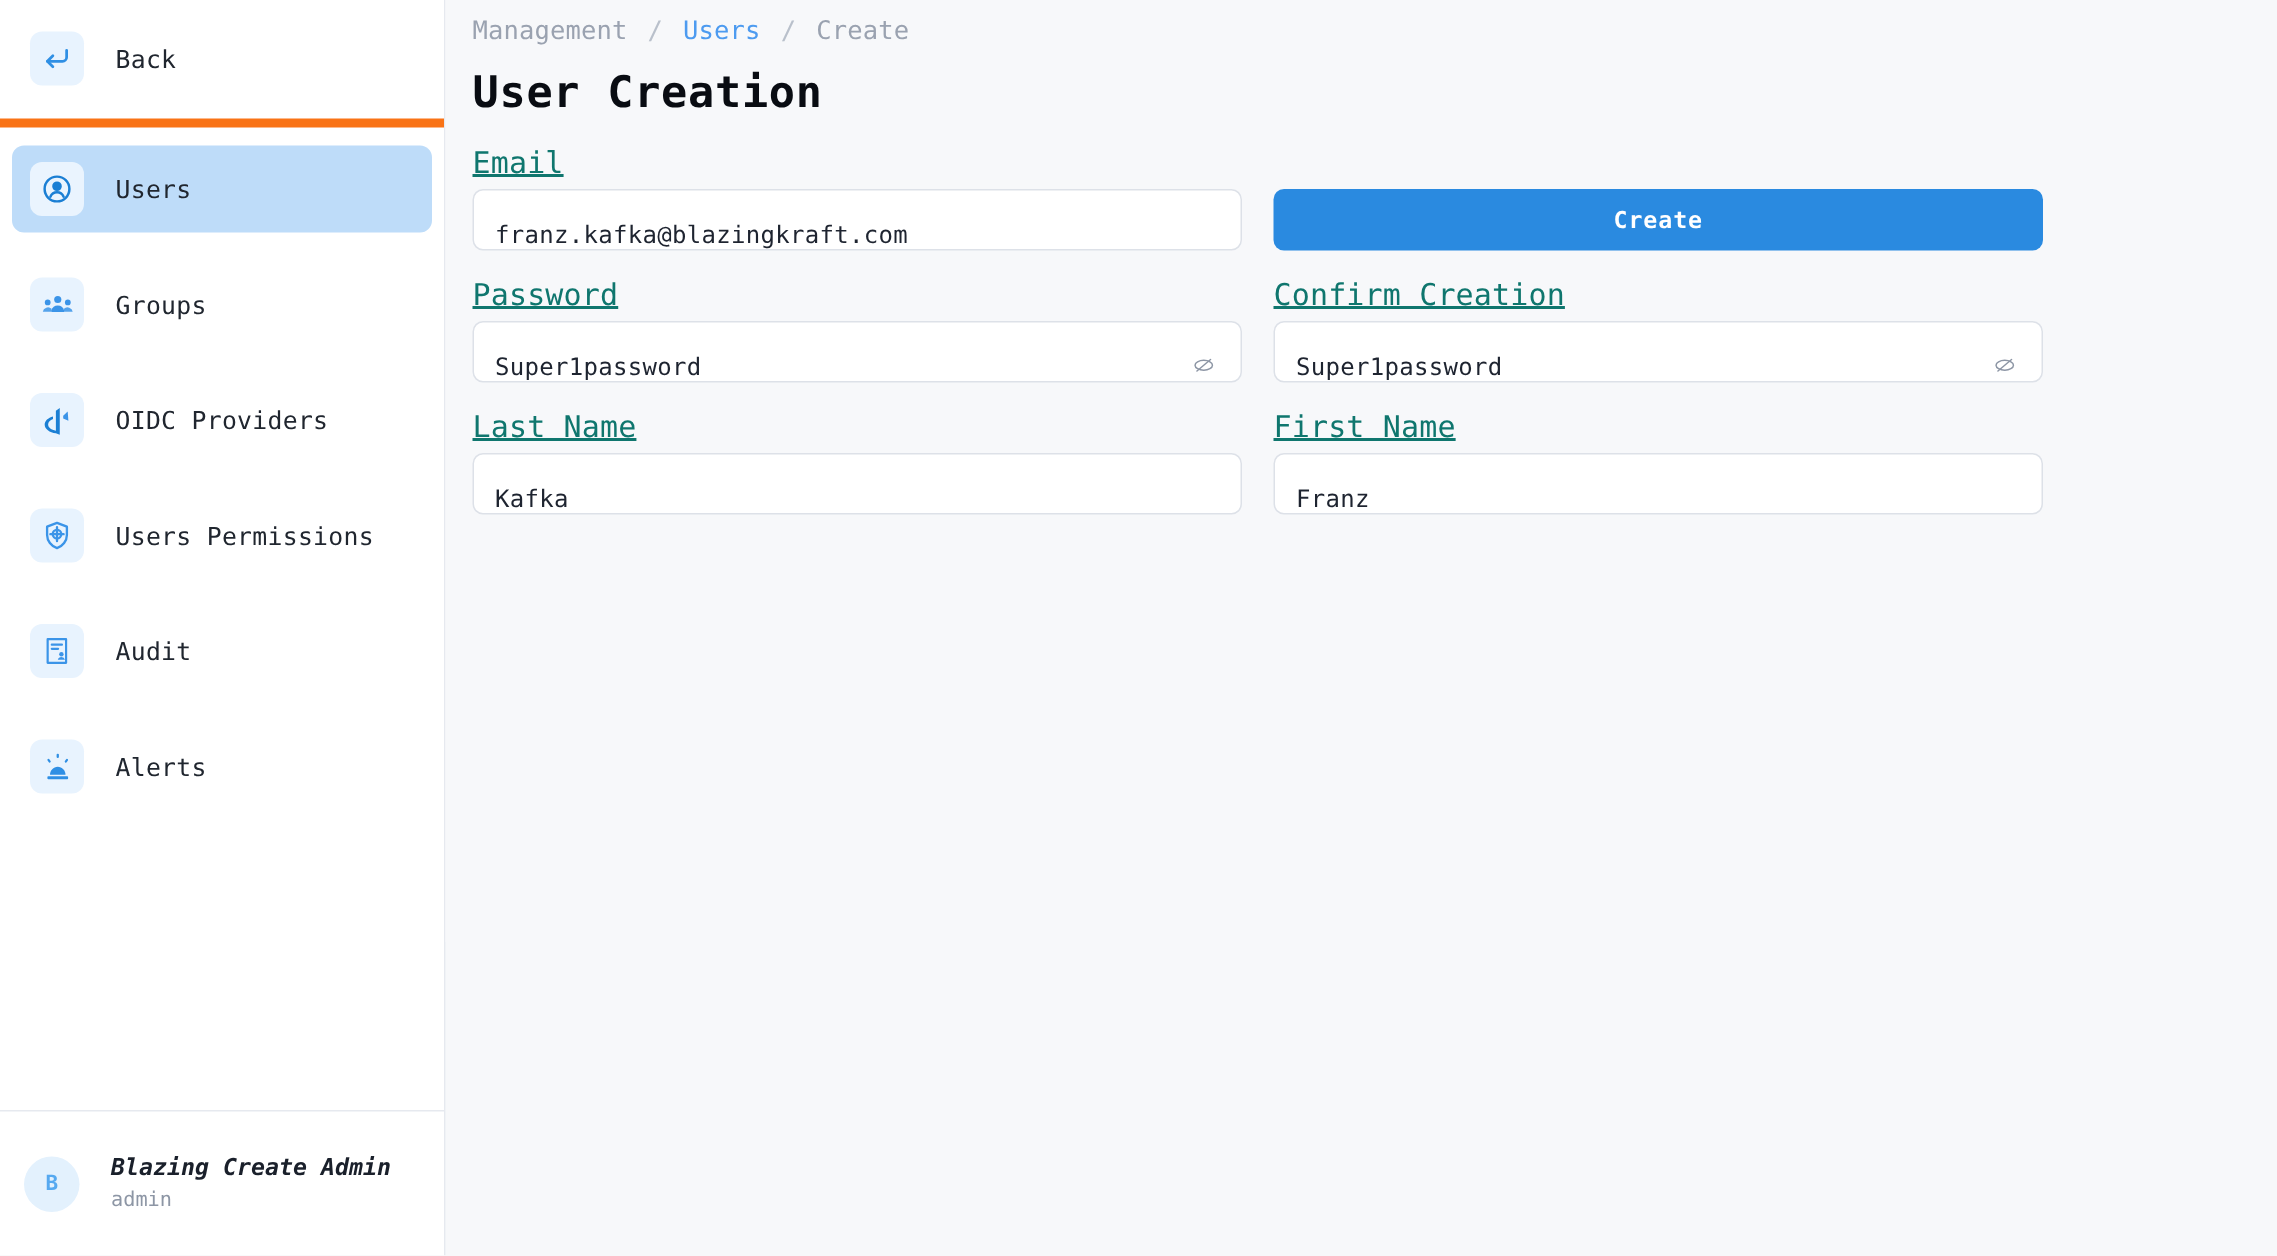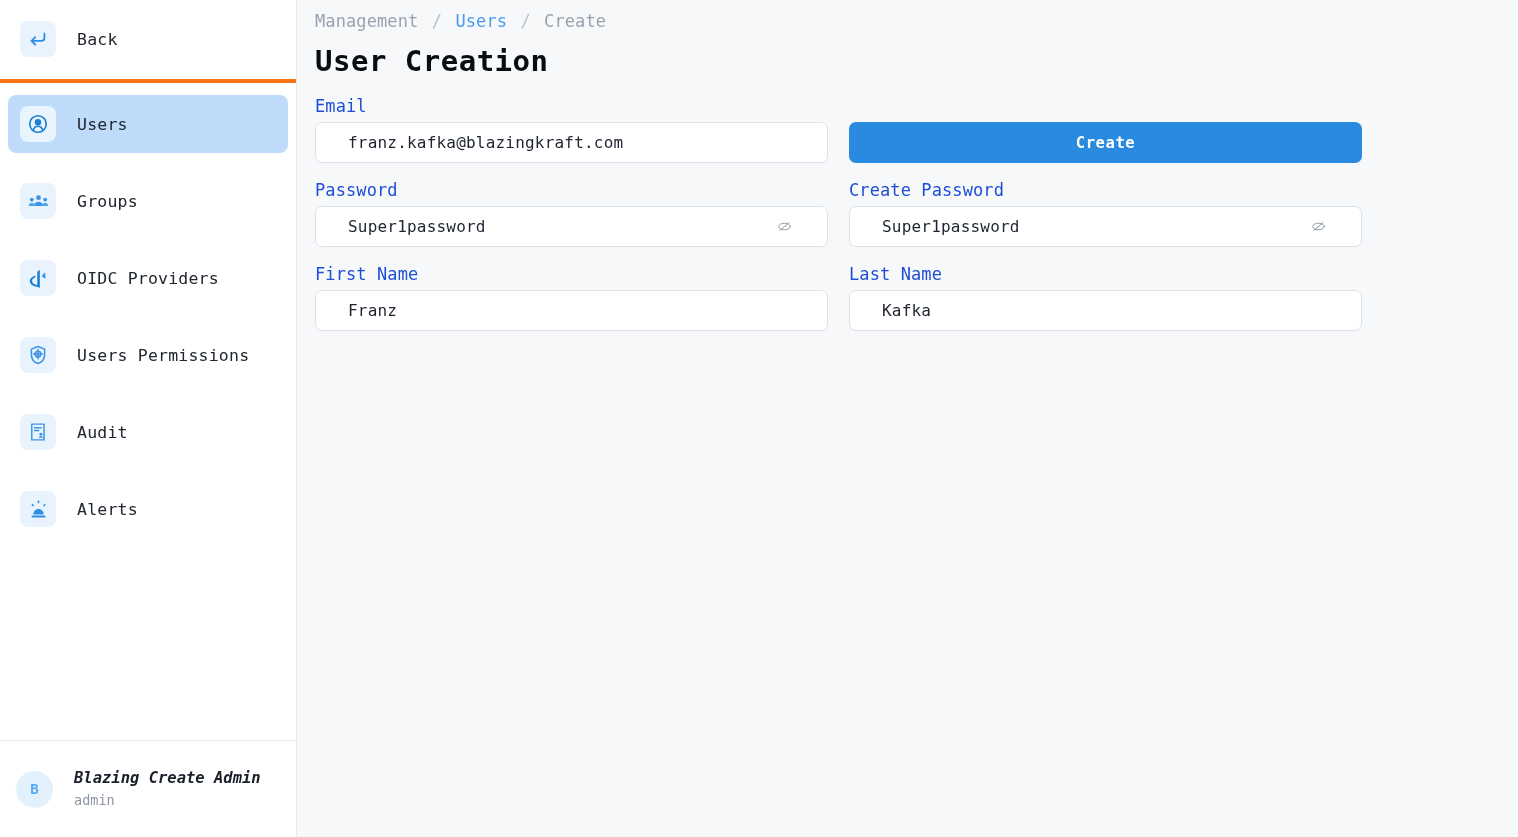--- a/index.html
+++ b/index.html
@@ -19,21 +19,21 @@
   .sidebar {
     width: 297px;
     height: 837px;
     background: #ffffff;
     border-right: 1px solid #e6e9ef;
     display: flex;
     flex-direction: column;
     flex: 0 0 297px;
   }
   .sidebar-top {
-    border-bottom: 4px solid #f97316;
+    border-bottom: 6px solid #f97316;
     padding: 10px 0 11px 0;
   }
   .nav-list { padding-top: 12px; flex: 1 1 auto; }
   .nav-item {
     display: flex;
     align-items: center;
     height: 58px;
     margin: 0 8px 19px 8px;
     padding-left: 12px;
     border-radius: 8px;
@@ -117,35 +117,36 @@
     white-space: nowrap;
   }
 
   .form-grid {
     margin-top: 18px;
     width: 1046px;
   }
   .row { display: flex; gap: 21px; margin-bottom: 17px; }
   .col { width: 513px; flex: 0 0 513px; }
   .field-label {
-    font-size: 17px;
-    color: #1d4ed8;
+    font-size: 20px;
+    color: #0f766e;
     margin-bottom: 6px;
     letter-spacing: .1px;
     white-space: nowrap;
+    text-decoration: underline;
   }
   .input {
     position: relative;
     height: 41px;
     background: #ffffff;
     border: 1px solid #dde1e8;
     border-radius: 7px;
     display: flex;
-    align-items: center;
-    padding: 0 32px;
+    align-items: flex-end;
+    padding: 0 14px;
   }
   .input .value {
     font-size: 16px;
     color: #1e2430;
     letter-spacing: .2px;
     white-space: nowrap;
     overflow: hidden;
   }
   .input .trail {
     margin-left: auto;
@@ -312,44 +313,44 @@
             <span class="value">Super1password</span>
             <span class="trail">
               <svg width="17" height="17" viewBox="0 0 24 24" fill="none" stroke="#8d96a5" stroke-width="1.4" stroke-linecap="round">
                 <ellipse cx="12" cy="12" rx="8.2" ry="4.6"></ellipse>
                 <line x1="5.6" y1="17.4" x2="18.4" y2="6.6"></line>
               </svg>
             </span>
           </div>
         </div>
         <div class="col">
-          <div class="field-label">Create Password</div>
+          <div class="field-label">Confirm Creation</div>
           <div class="input">
             <span class="value">Super1password</span>
             <span class="trail">
               <svg width="17" height="17" viewBox="0 0 24 24" fill="none" stroke="#8d96a5" stroke-width="1.4" stroke-linecap="round">
                 <ellipse cx="12" cy="12" rx="8.2" ry="4.6"></ellipse>
                 <line x1="5.6" y1="17.4" x2="18.4" y2="6.6"></line>
               </svg>
             </span>
           </div>
         </div>
       </div>
 
       <div class="row">
         <div class="col">
+          <div class="field-label">Last Name</div>
+          <div class="input">
+            <span class="value">Kafka</span>
+          </div>
+        </div>
+        <div class="col">
           <div class="field-label">First Name</div>
           <div class="input">
             <span class="value">Franz</span>
-          </div>
-        </div>
-        <div class="col">
-          <div class="field-label">Last Name</div>
-          <div class="input">
-            <span class="value">Kafka</span>
           </div>
         </div>
       </div>
 
       <div class="row">
         <div class="spacer-col"></div>
       </div>
 
     </div>
   </div>

